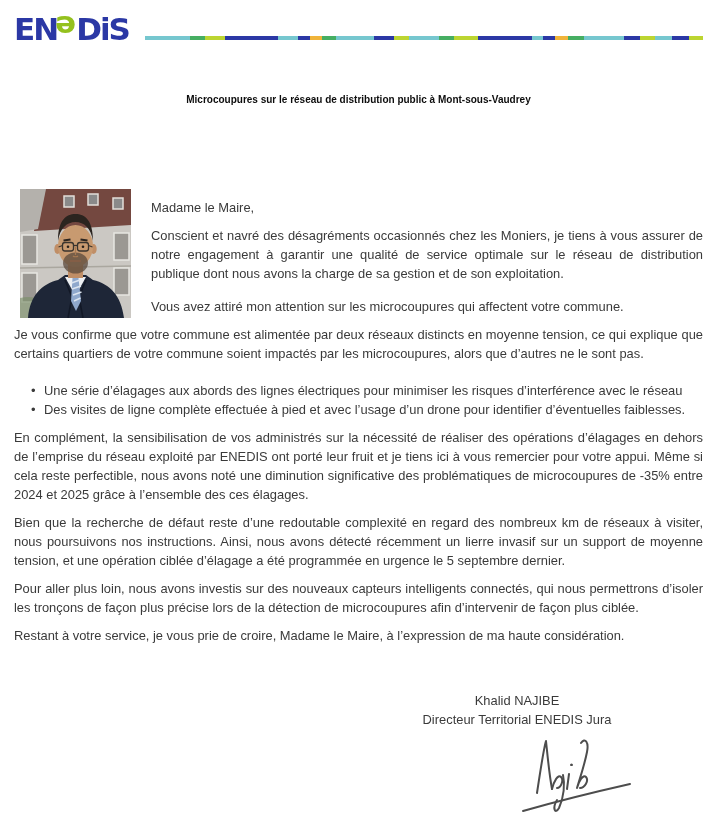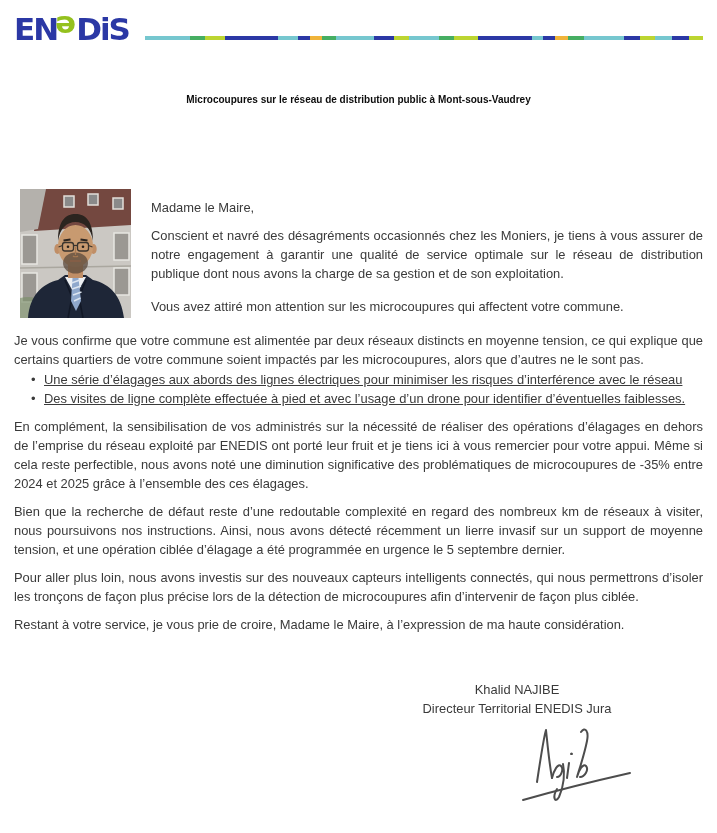--- a/index.html
+++ b/index.html
@@ -56,22 +56,22 @@
     letter-spacing:0px;
   }
   
   .content { padding:0 14px; font-size:12.9px; line-height:19px; }
   .intro-row { display:flex; margin-top:84px; }
   .portrait { flex:0 0 111px; width:111px; height:129px; margin-left:6px; }
   .intro-text { flex:1; padding-left:20px; }
   .salutation { margin-top:9px; }
   .para { text-align:justify; margin-top:9px; }
   .intro-text .first-para { margin-top:14px; }
-  .after-photo { margin-top:13px; }
-  ul.actions { list-style:none; margin-top:2px;text-decoration:underline; }
+  .after-photo { margin-top:7px; }
+  ul.actions { list-style:none; margin-top:19px; }
   ul.actions li {
     position:relative;
     padding-left:13px;
     margin-left:17px;
     line-height:18.5px;
   }
   ul.actions li::before {
     content:"\2022";
     position:absolute; left:0; top:0;
     font-size:13px;

